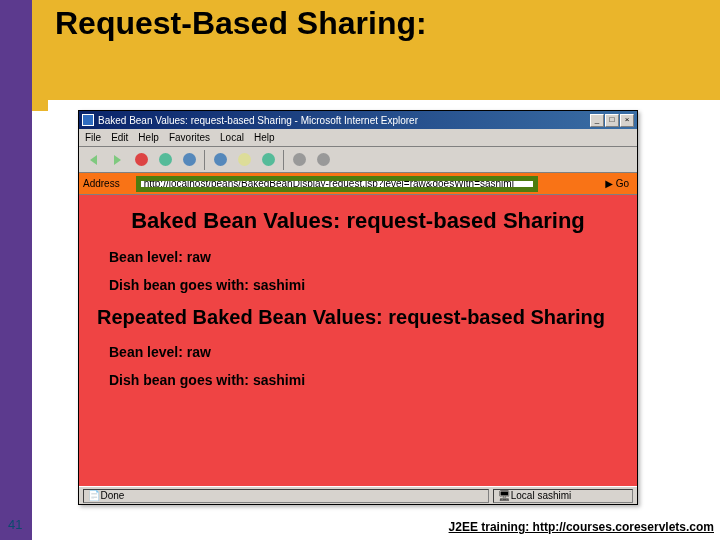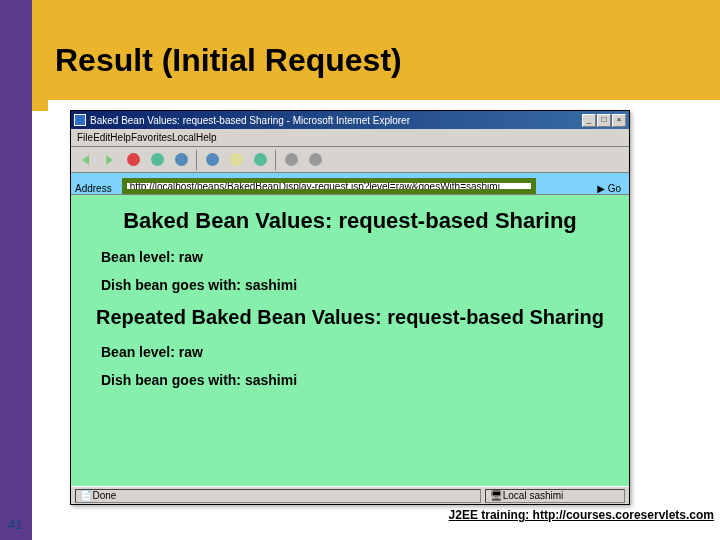--- a/index.html
+++ b/index.html
@@ -34,21 +34,21 @@
   .slide-title {
     position: absolute;
     left: 55px; top: 5px;
     font-size: 32px;
     font-weight: bold;
     color: #000;
     line-height: 1.15;
   }
   .browser {
     position: absolute;
-    left: 70px; top: 110px;
+    left: 78px; top: 110px;
     width: 560px;
     height: 395px;
     background: #d7d3ce;
     border: 1px solid #000;
     box-shadow: 2px 2px 4px rgba(0,0,0,0.3);
     font-size: 11px;
   }
   .titlebar {
     height: 18px;
     background: linear-gradient(to right, #0a246a, #3a6ea5);
@@ -76,20 +76,21 @@
     font-size: 8px;
     line-height: 10px;
     text-align: center;
     color: #000;
   }
   .menubar {
     height: 18px;
     background: #d7d3ce;
     display: flex;
     align-items: center;
+    gap: 10px;
     padding: 0 6px;
     font-size: 10px;
     border-bottom: 1px solid #808080;
   }
   .menubar span { cursor: default; }
   .toolbar {
     height: 26px;
     background: #d7d3ce;
     border-bottom: 1px solid #808080;
     display: flex;
@@ -126,61 +127,60 @@
   .blue { background: #58b; }
   .yellow { background: #dd9; }
   .gray { background: #999; }
   .sep {
     width: 1px; height: 20px;
     background: #808080;
     margin: 0 2px;
   }
   .addressbar {
     height: 22px;
-    background: #7dd3fc;
+    background: #f97316;
     border-bottom: 1px solid #808080;
     display: flex;
-    align-items: flex-end;
+    align-items: center;
     padding: 0 4px;
-    gap: 10px;
+    gap: 16px;
     font-size: 10px;
   }
   .addressbar input {
     flex: 1;
     height: 16px;
     font-size: 10px;
     padding: 0 3px;
     border: 5px solid #4d7c0f;
     background: #fff;
   }
   .go-btn {
     font-size: 10px;
     padding: 0 4px;
     margin-left: 47px;
   }
   .content {
-    background: #86efac;
+    background: #ef4444;
     height: calc(100% - 18px - 18px - 26px - 22px - 18px);
     overflow: auto;
     padding: 8px 18px;
     color: #000;
   }
   .content h1 {
     font-family: Arial, sans-serif;
     font-weight: 900;
     font-size: 22px;
     text-align: center;
     margin: 4px 0 14px;
     line-height: 1.25;
   }
   .content h2 {
     font-family: Arial, sans-serif;
     font-weight: 900;
     font-size: 20px;
-    text-align: center;
     margin: 10px 0 14px;
     line-height: 1.25;
   }
   .content p {
     font-size: 14px;
     font-weight: bold;
     margin: 12px 12px;
   }
   .statusbar {
     height: 18px;
@@ -203,37 +203,36 @@
   }
   .statusbar .cell.flex { flex: 1; }
   .slide-number {
     position: absolute;
     left: 8px; bottom: 8px;
     font-size: 13px;
     color: #0c4a6e;
   }
   .footer {
     position: absolute;
-    right: 6px; bottom: 18px;
+    right: 6px; bottom: 6px;
     font-size: 12px;
     font-weight: bold;
     color: #000;
     text-decoration: underline;
   }
 </style>
 </head>
 <body>
 
 <div class="purple-bar"></div>
 <div class="gold-bar"></div>
 <div class="tiny-square"></div>
 
 <div class="slide-title">
-  <br>
-  <span>Result (Initial Request)</span>
+  <span>Request-Based Sharing:</span><br>
 </div>
 
 <div class="browser">
   <div class="titlebar">
     <span class="ie-icon"></span>
     <span>Baked Bean Values: request-based Sharing - Microsoft Internet Explorer</span>
     <span class="spacer"></span>
     <div class="win-btns">
       <div class="win-btn">_</div>
       <div class="win-btn">□</div>

